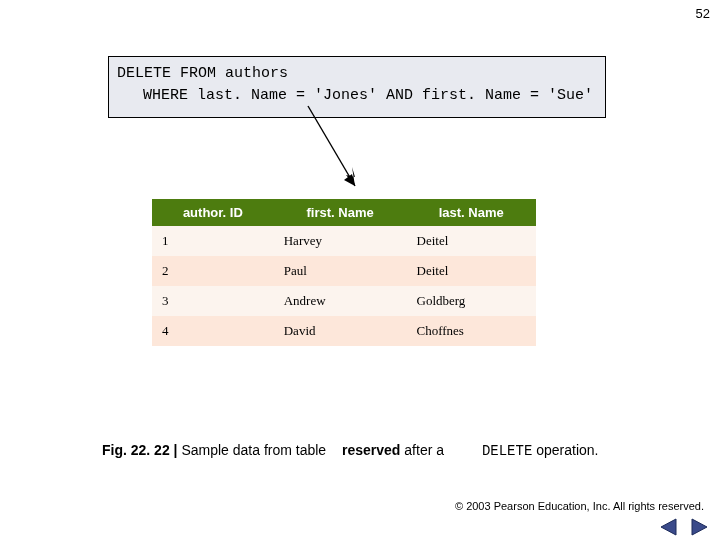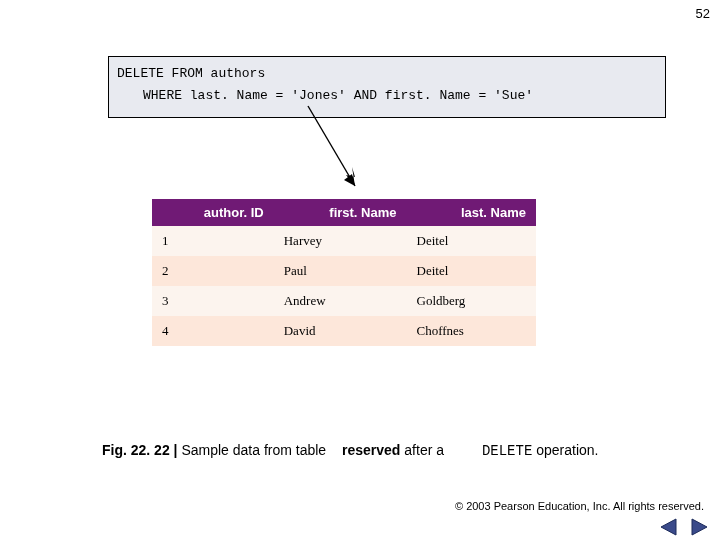--- a/index.html
+++ b/index.html
@@ -16,26 +16,26 @@
     position: absolute;
     top: 6px;
     right: 10px;
     font-size: 13px;
     color: #000;
   }
   .sql-box {
     position: absolute;
     top: 56px;
     left: 108px;
-    width: 558px;
+    width: 498px;
     border: 1.5px solid #000;
     background: #e8eaf0;
     padding: 6px 8px 10px 8px;
     font-family: "Courier New", Courier, monospace;
-    font-size: 13px;
+    font-size: 15px;
     line-height: 22px;
     box-sizing: border-box;
   }
   .sql-box .l2 { padding-left: 26px; }
   .arrow-svg {
     position: absolute;
     top: 104px;
     left: 300px;
     width: 80px;
     height: 100px;
@@ -47,24 +47,24 @@
     left: 152px;
     width: 384px;
   }
   table.authors {
     border-collapse: collapse;
     width: 100%;
     font-family: Georgia, 'Times New Roman', serif;
     font-size: 13px;
   }
   table.authors th {
-    background: #701a75;
+    background: #4d7c0f;
     color: #fff;
     font-weight: bold;
-    text-align: right;
+    text-align: center;
     padding: 6px 10px;
     font-family: Arial, sans-serif;
     font-size: 13px;
   }
   table.authors td {
     padding: 7px 10px;
     color: #000;
   }
   table.authors tr.odd td  { background: #fcf4ee; }
   table.authors tr.even td { background: #fde7da; }

